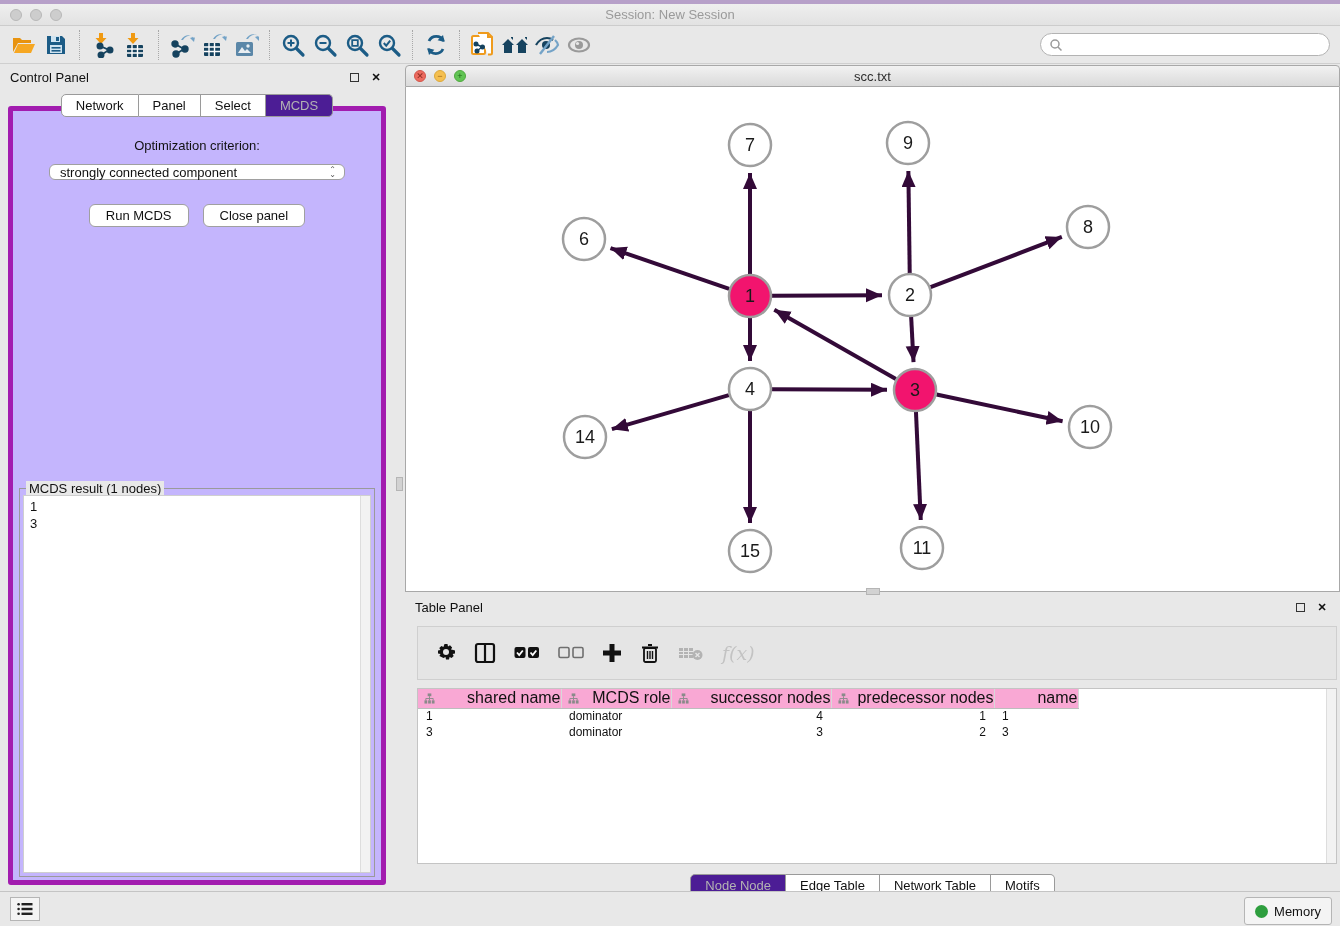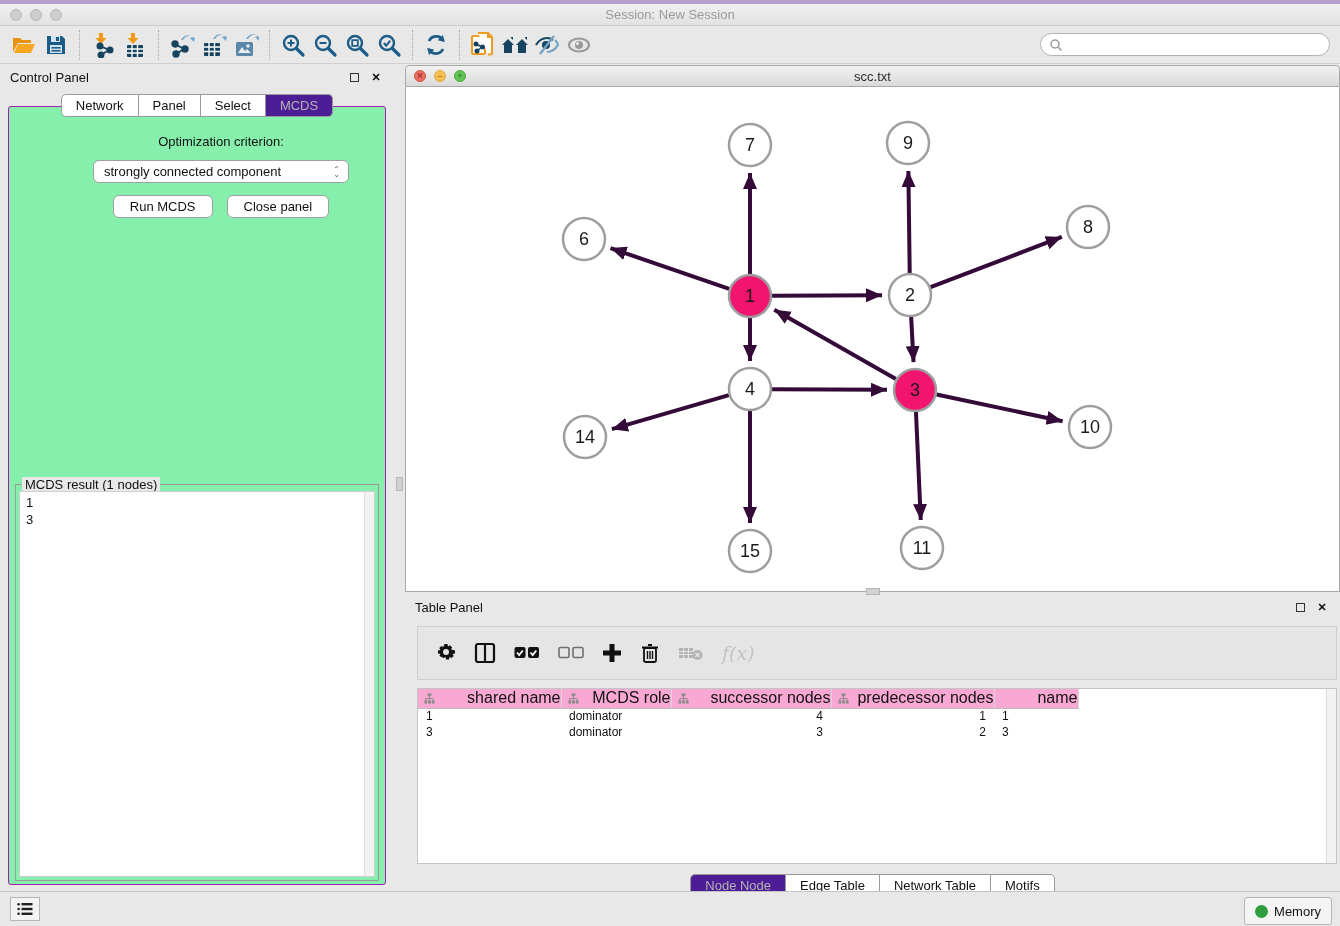--- a/index.html
+++ b/index.html
@@ -39,27 +39,27 @@
     font-size:11px; color:#111; font-weight:bold; margin-left:6px; }
   .float-sq { width:9px; height:9px; border:1.5px solid #333; }
 
   .cp-tabs { display:flex; justify-content:center; position:relative; z-index:2; margin-top:4px; }
   .tab { font-size:13px; padding:3px 14px; background:#fff; border:1px solid #9a9a9a; border-left:none; color:#111; }
   .tab:first-child { border-left:1px solid #9a9a9a; border-radius:5px 0 0 5px; }
   .tab:last-child { border-radius:0 5px 5px 0; }
   .tab.active { background:#4c1d95; color:#b3b3b3;text-align:right; }
 
   .cp-body { position:absolute; left:8px; right:8px; top:53px; bottom:6px;
-    border:1px solid #a21caf; border-radius:3px; background:#86efac; margin-top:-11px; padding-top:11px;padding-left:48px; }
+    border:5px solid #a21caf; border-radius:3px; background:#c4b5fd; margin-top:-11px; padding-top:11px; }
   .opt-label { text-align:center; font-size:13px; margin-top:16px; color:#111; }
-  .selectbox { margin:11px 36px 0 36px; height:23px; background:#fff; border:1px solid #a0a0a0;
+  .selectbox { margin:11px 36px 0 36px; height:16px; background:#fff; border:1px solid #a0a0a0;
     border-radius:6px; display:flex; align-items:center; padding:0 8px 0 10px; }
   .selectbox .sel-val { flex:1; font-size:13px; color:#111; }
   .stepper { display:flex; flex-direction:column; align-items:center; line-height:5px; font-size:8px; color:#555; }
-  .btn-row { display:flex; justify-content:center; gap:14px; margin-top:12px; }
+  .btn-row { display:flex; justify-content:center; gap:14px; margin-top:24px; }
   .pushbtn { font-size:13px; padding:3px 16px; background:#fff; border:1px solid #a0a0a0; border-radius:6px; color:#111; }
 
   .result-group { position:absolute; left:6px; right:6px; top:377px; bottom:3px;
     border:1px solid #9a9a9a; }
   .result-legend { position:absolute; top:-8px; left:6px; background:#e8e8e8; font-size:13px; padding:0 3px; color:#111; }
   .result-inner { position:absolute; left:3px; right:3px; top:6px; bottom:3px; background:#fff;
     border:1px solid #cfcfcf; font-size:13px; color:#111; padding:2px 0 0 6px; line-height:17px; }
   .result-scroll { position:absolute; right:0; top:0; bottom:0; width:10px; background:#f2f2f2; border-left:1px solid #ddd; }
 
   

